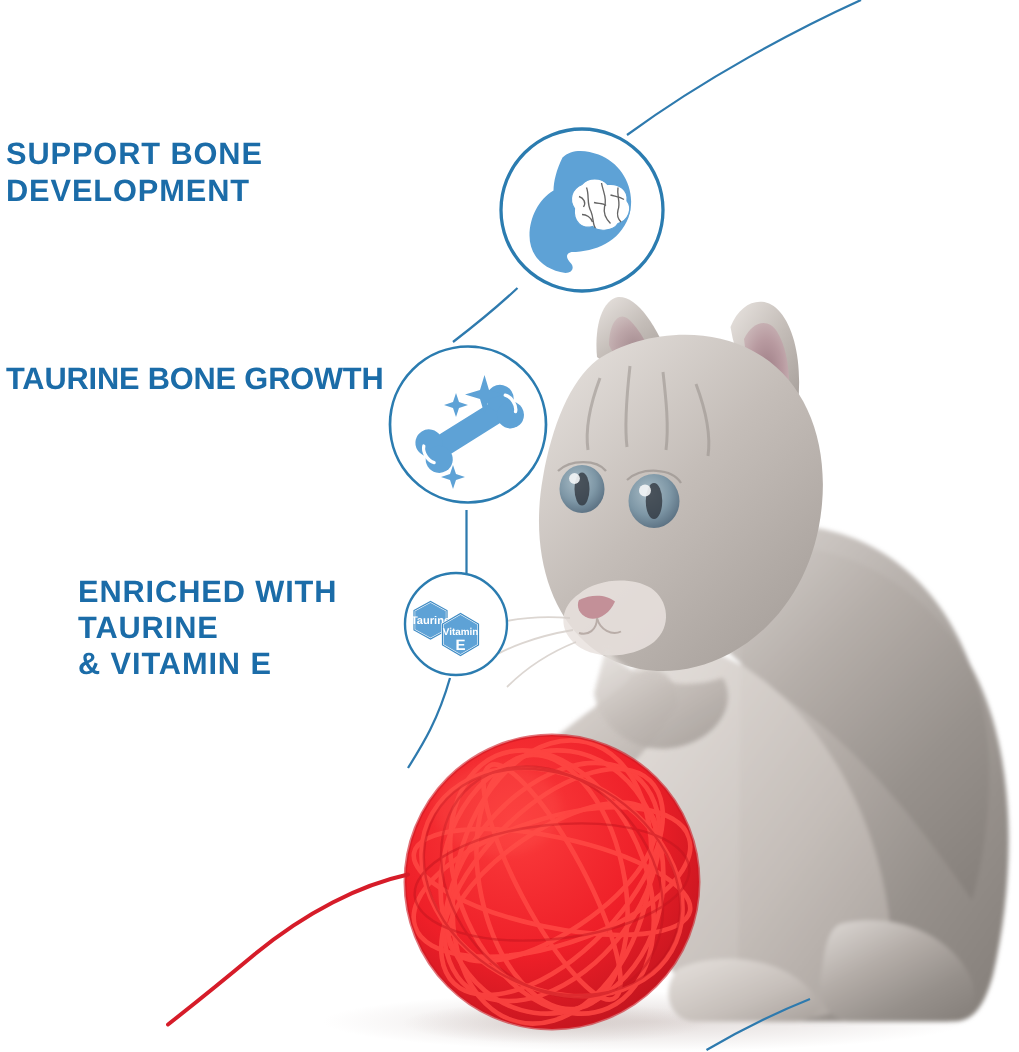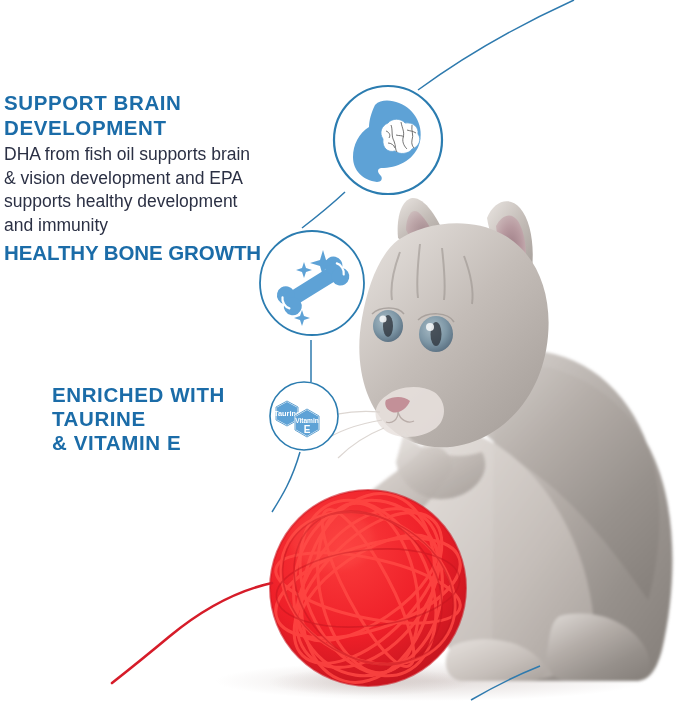--- a/index.html
+++ b/index.html
@@ -368,29 +368,25 @@
           <text x="39" y="43" text-anchor="middle" fill="#FFFFFF" font-family="Liberation Sans, sans-serif" font-size="6.6" font-weight="600">Vitamin</text>
           <text x="39" y="53" text-anchor="middle" fill="#FFFFFF" font-family="Liberation Sans, sans-serif" font-size="10" font-weight="600">E</text>
         </g>
       </svg>
     </div>
   </div>
 
   <div class="text-layer">
 
     <div class="feature-block" id="block-1">
-      <h2 class="feature-heading">SUPPORT  BRAIN  DEVELOPMENT</h2>
-      <p class="feature-body">DHA from fish oil supports brain
-&amp; vision  development  and  EPA
-supports  healthy  development
-and immunity</p>
+      <h2 class="feature-heading">SUPPORT  BONE  DEVELOPMENT</h2>
     </div>
 
     <div class="feature-block" id="block-2">
-      <h2 class="feature-heading">HEALTHY BONE GROWTH</h2>
+      <h2 class="feature-heading">TAURINE BONE GROWTH</h2>
     </div>
 
     <div class="feature-block" id="block-3">
       <h2 class="feature-heading">ENRICHED  WITH  TAURINE
 &amp; VITAMIN E</h2>
     </div>
   </div>
 
 </div>
 

